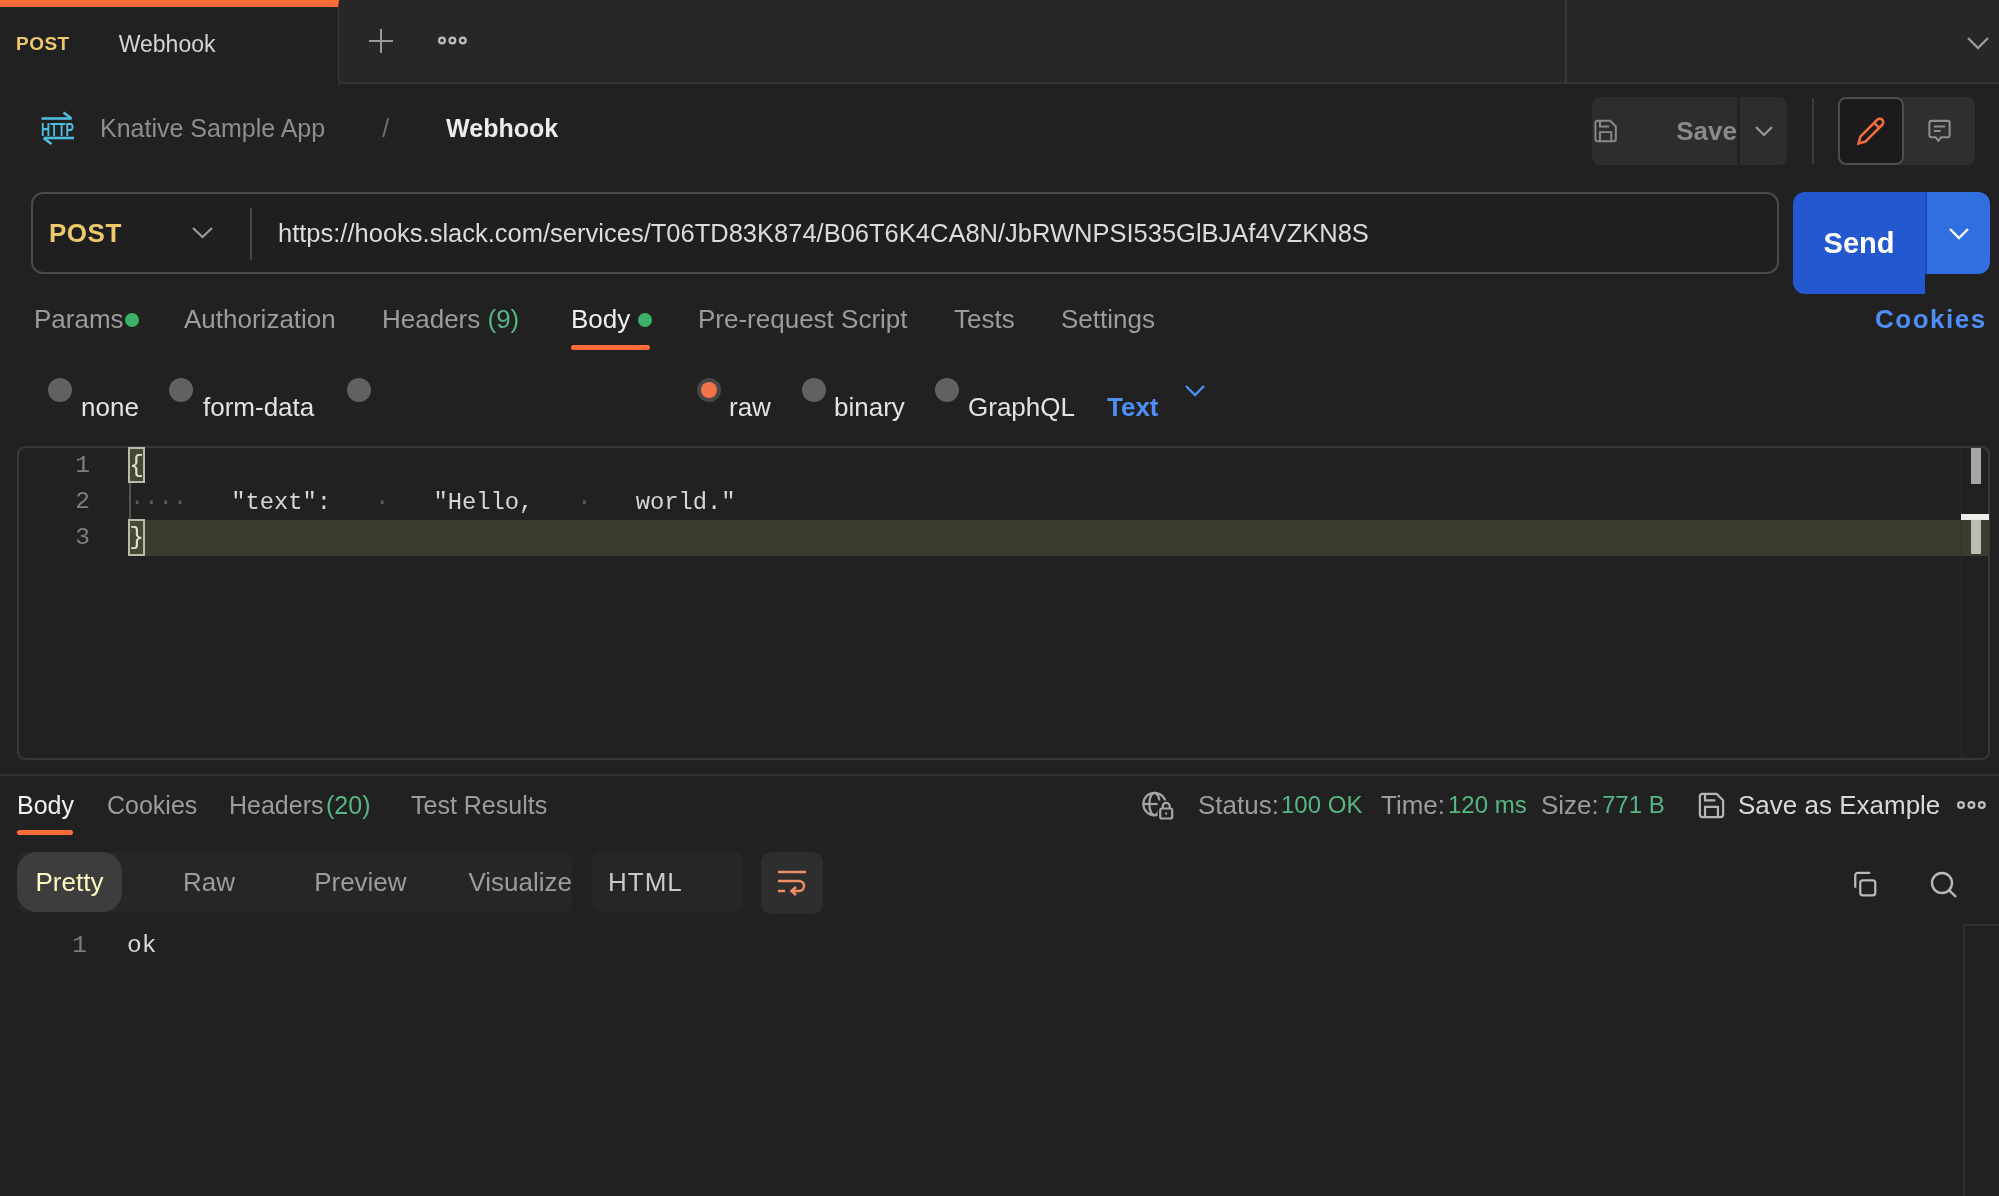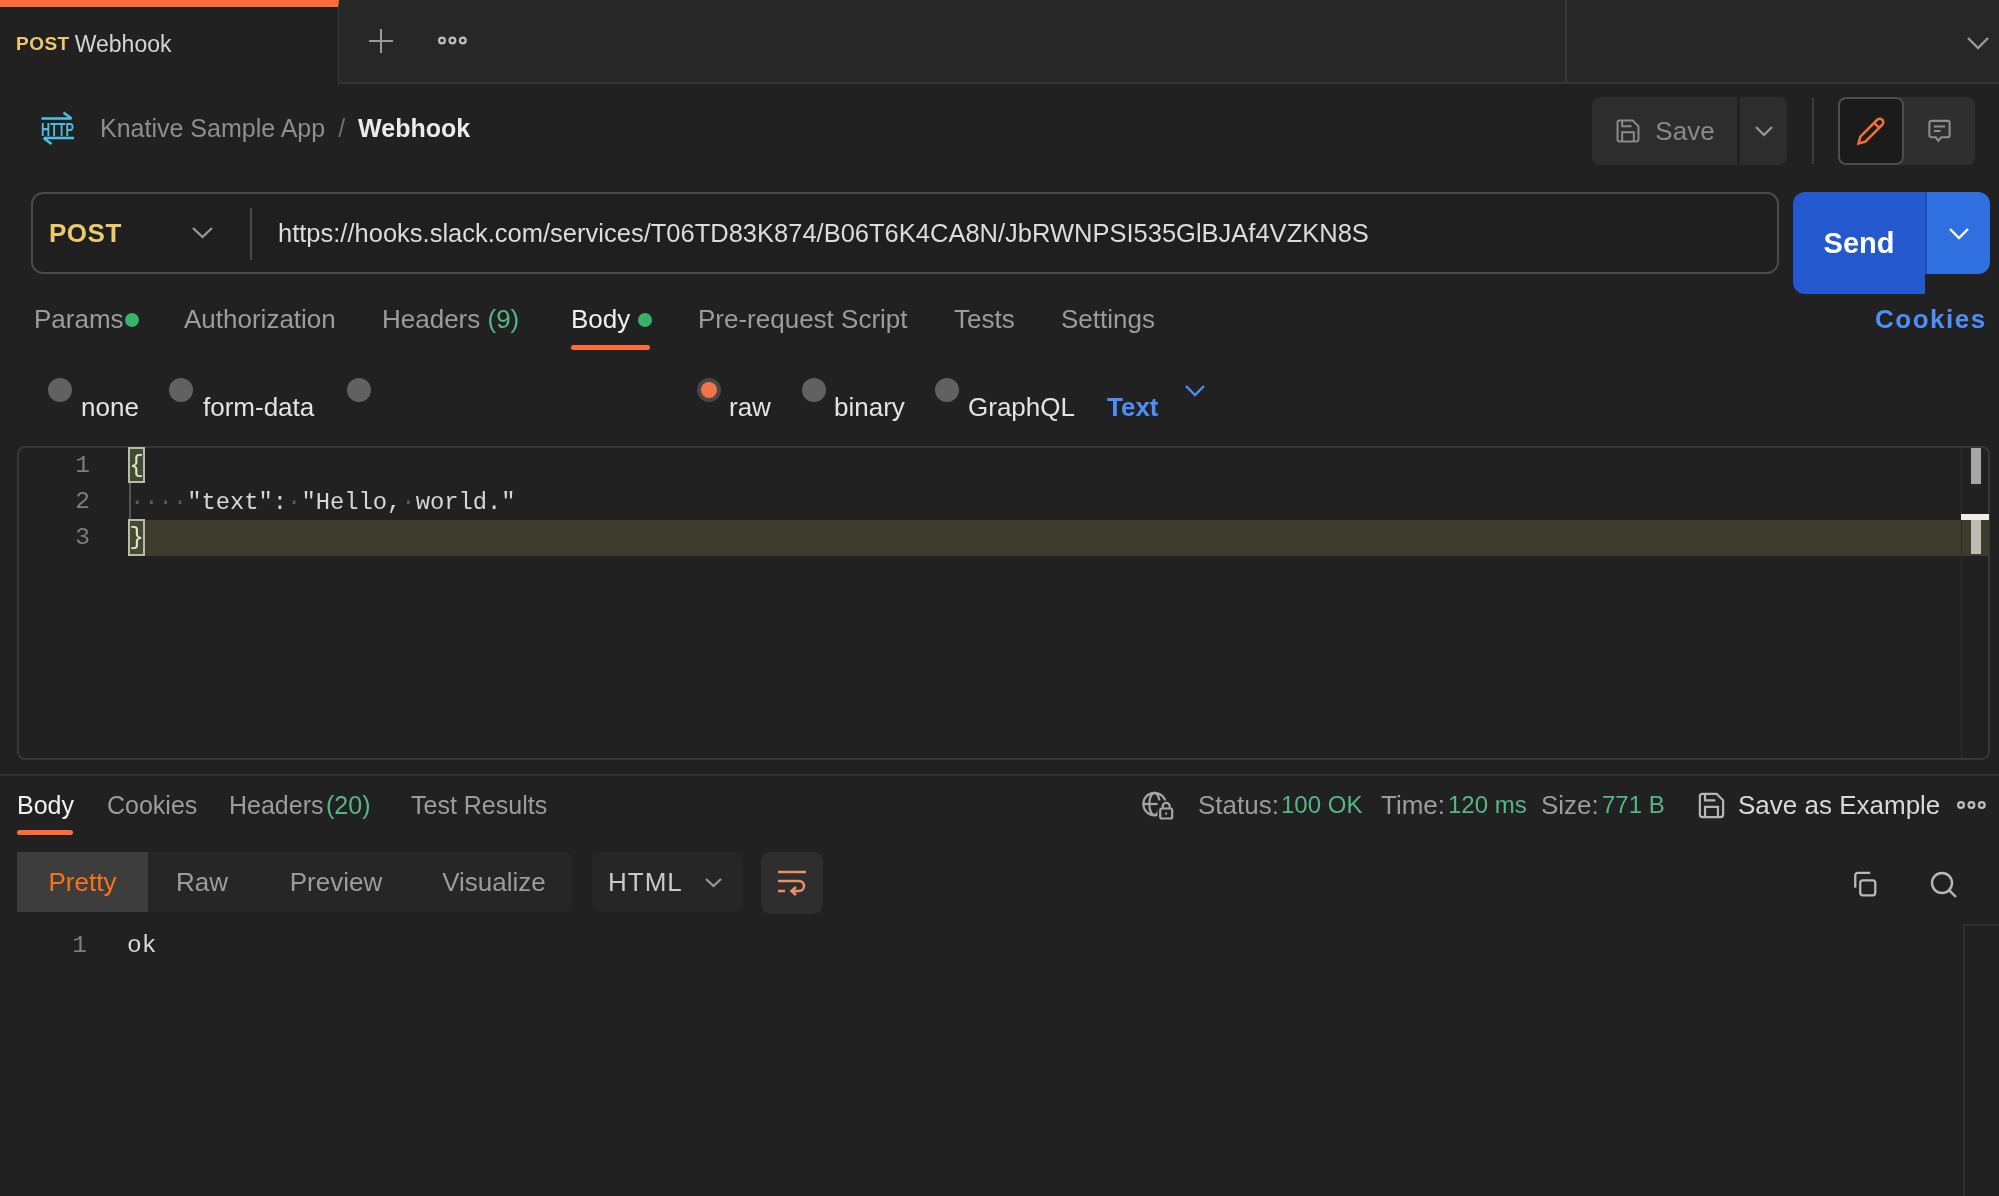--- a/index.html
+++ b/index.html
@@ -1,20 +1,20 @@
 <!DOCTYPE html>
 <html><head>
 <meta charset="utf-8">
 <style>
   * { margin:0; padding:0; box-sizing:border-box; }
   html,body { background:#212121; }
   body { font-family:"Liberation Sans", sans-serif; overflow:hidden; }
   #root { position:relative; width:1999px; height:1196px; background:#212121; overflow:hidden; }
   .abs { position:absolute; }
-  .row { display:flex; align-items:center; }
+  .row { display:flex; align-items:center;gap:44px; }
   .mono { font-family:"Liberation Mono", monospace; }
   svg { display:block; }
 </style>
 </head>
 <body>
 <div id="root">
 
   <div class="abs" style="left:339px; top:0; width:1660px; height:84px; background:#272727; border-bottom:2px solid #343434;"></div>
   <div class="abs" style="left:0; top:0; width:339px; height:86px; background:#212121; border-top:7px solid #ff6c37; border-right:1px solid #383838;"></div>
   <div class="abs row" style="left:16px; top:6px; height:76px;">
@@ -48,21 +48,21 @@
     <span style="font-size:25px; color:#6f6f6f; margin:0 13px;">/</span>
     <span style="font-size:25px; font-weight:600; color:#ececec;">Webhook</span>
   </div>
 
   <div class="abs row" style="left:1592px; top:97px; width:145px; height:68px; background:#2d2d2d; border-radius:8px 0 0 8px; justify-content:center;">
     <svg width="28" height="28" viewBox="0 0 24 24" fill="none" stroke="#8a8a8a" stroke-width="1.7">
       <path d="M19 21H5a2 2 0 0 1-2-2V5a2 2 0 0 1 2-2h11l5 5v11a2 2 0 0 1-2 2z"></path>
       <path d="M17 21v-8H7v8"></path>
         <path d="M7 3v5h8"></path>
     </svg>
-    <span style="font-size:26px; color:#8a8a8a; margin-left:13px;">Save</span>
+    <span style="font-size:26px; color:#8a8a8a; margin-left:13px;font-weight:bold;">Save</span>
   </div>
   <div class="abs row" style="left:1740px; top:97px; width:47px; height:68px; background:#2d2d2d; border-radius:0 8px 8px 0; justify-content:center;">
     <svg width="20" height="12" viewBox="0 0 20 12" fill="none" stroke="#9a9a9a" stroke-width="2.2">
         <path d="M2 2l8 8 8-8"></path>
       </svg>
   </div>
   <div class="abs" style="left:1812px; top:98px; width:2px; height:66px; background:#3c3c3c;"></div>
 
   <div class="abs" style="left:1838px; top:97px; width:137px; height:68px; background:#2f2f2f; border-radius:8px;"></div>
   <div class="abs row" style="left:1838px; top:97px; width:66px; height:68px; background:#1b1b1b; border:2px solid #4d4d4d; border-radius:8px; justify-content:center;">
@@ -183,21 +183,21 @@
       <path d="M7 3v5h8"></path>
   </svg>
   <span class="meta" style="left:1738px; font-size:26px; color:#d9d9d9;">Save as Example</span>
   <svg class="abs" style="left:1955px; top:798px;" width="33" height="14" viewBox="0 0 33 14" fill="none" stroke="#bdbdbd" stroke-width="2.2">
     <circle cx="6" cy="7" r="2.9"></circle>
       <circle cx="16.4" cy="7" r="2.9"></circle>
       <circle cx="26.8" cy="7" r="2.9"></circle>
   </svg>
 
   <div class="abs row" style="left:17px; top:852px; width:555px; height:60px; background:#262626; border-radius:8px;">
-    <div class="row" style="width:131px; height:60px; background:#3d3d3d; border-radius:0; justify-content:center; font-size:26px; color:#f97316;">Pretty</div>
+    <div class="row" style="width:131px; height:60px; background:#3d3d3d; border-radius:20px; justify-content:center; font-size:26px; color:#fef9c3;">Pretty</div>
     <div class="row" style="width:108px; justify-content:center; font-size:26px; color:#9c9c9c;">Raw</div>
     <div class="row" style="width:160px; justify-content:center; font-size:26px; color:#9c9c9c;">Preview</div>
     <div class="row" style="flex:1; justify-content:center; font-size:26px; color:#9c9c9c;">Visualize</div>
   </div>
   <div class="abs row" style="left:592px; top:852px; width:151px; height:60px; background:#262626; border-radius:8px; padding-left:16px;">
     <span style="font-size:26px; color:#c9c9c9; letter-spacing:1px;">HTML</span>
     <svg style="margin-left:21px;" width="19" height="11" viewBox="0 0 19 11" fill="none" stroke="#9a9a9a" stroke-width="2.2">
         <path d="M2 2l7.5 7L17 2"></path>
       </svg>
   </div>

